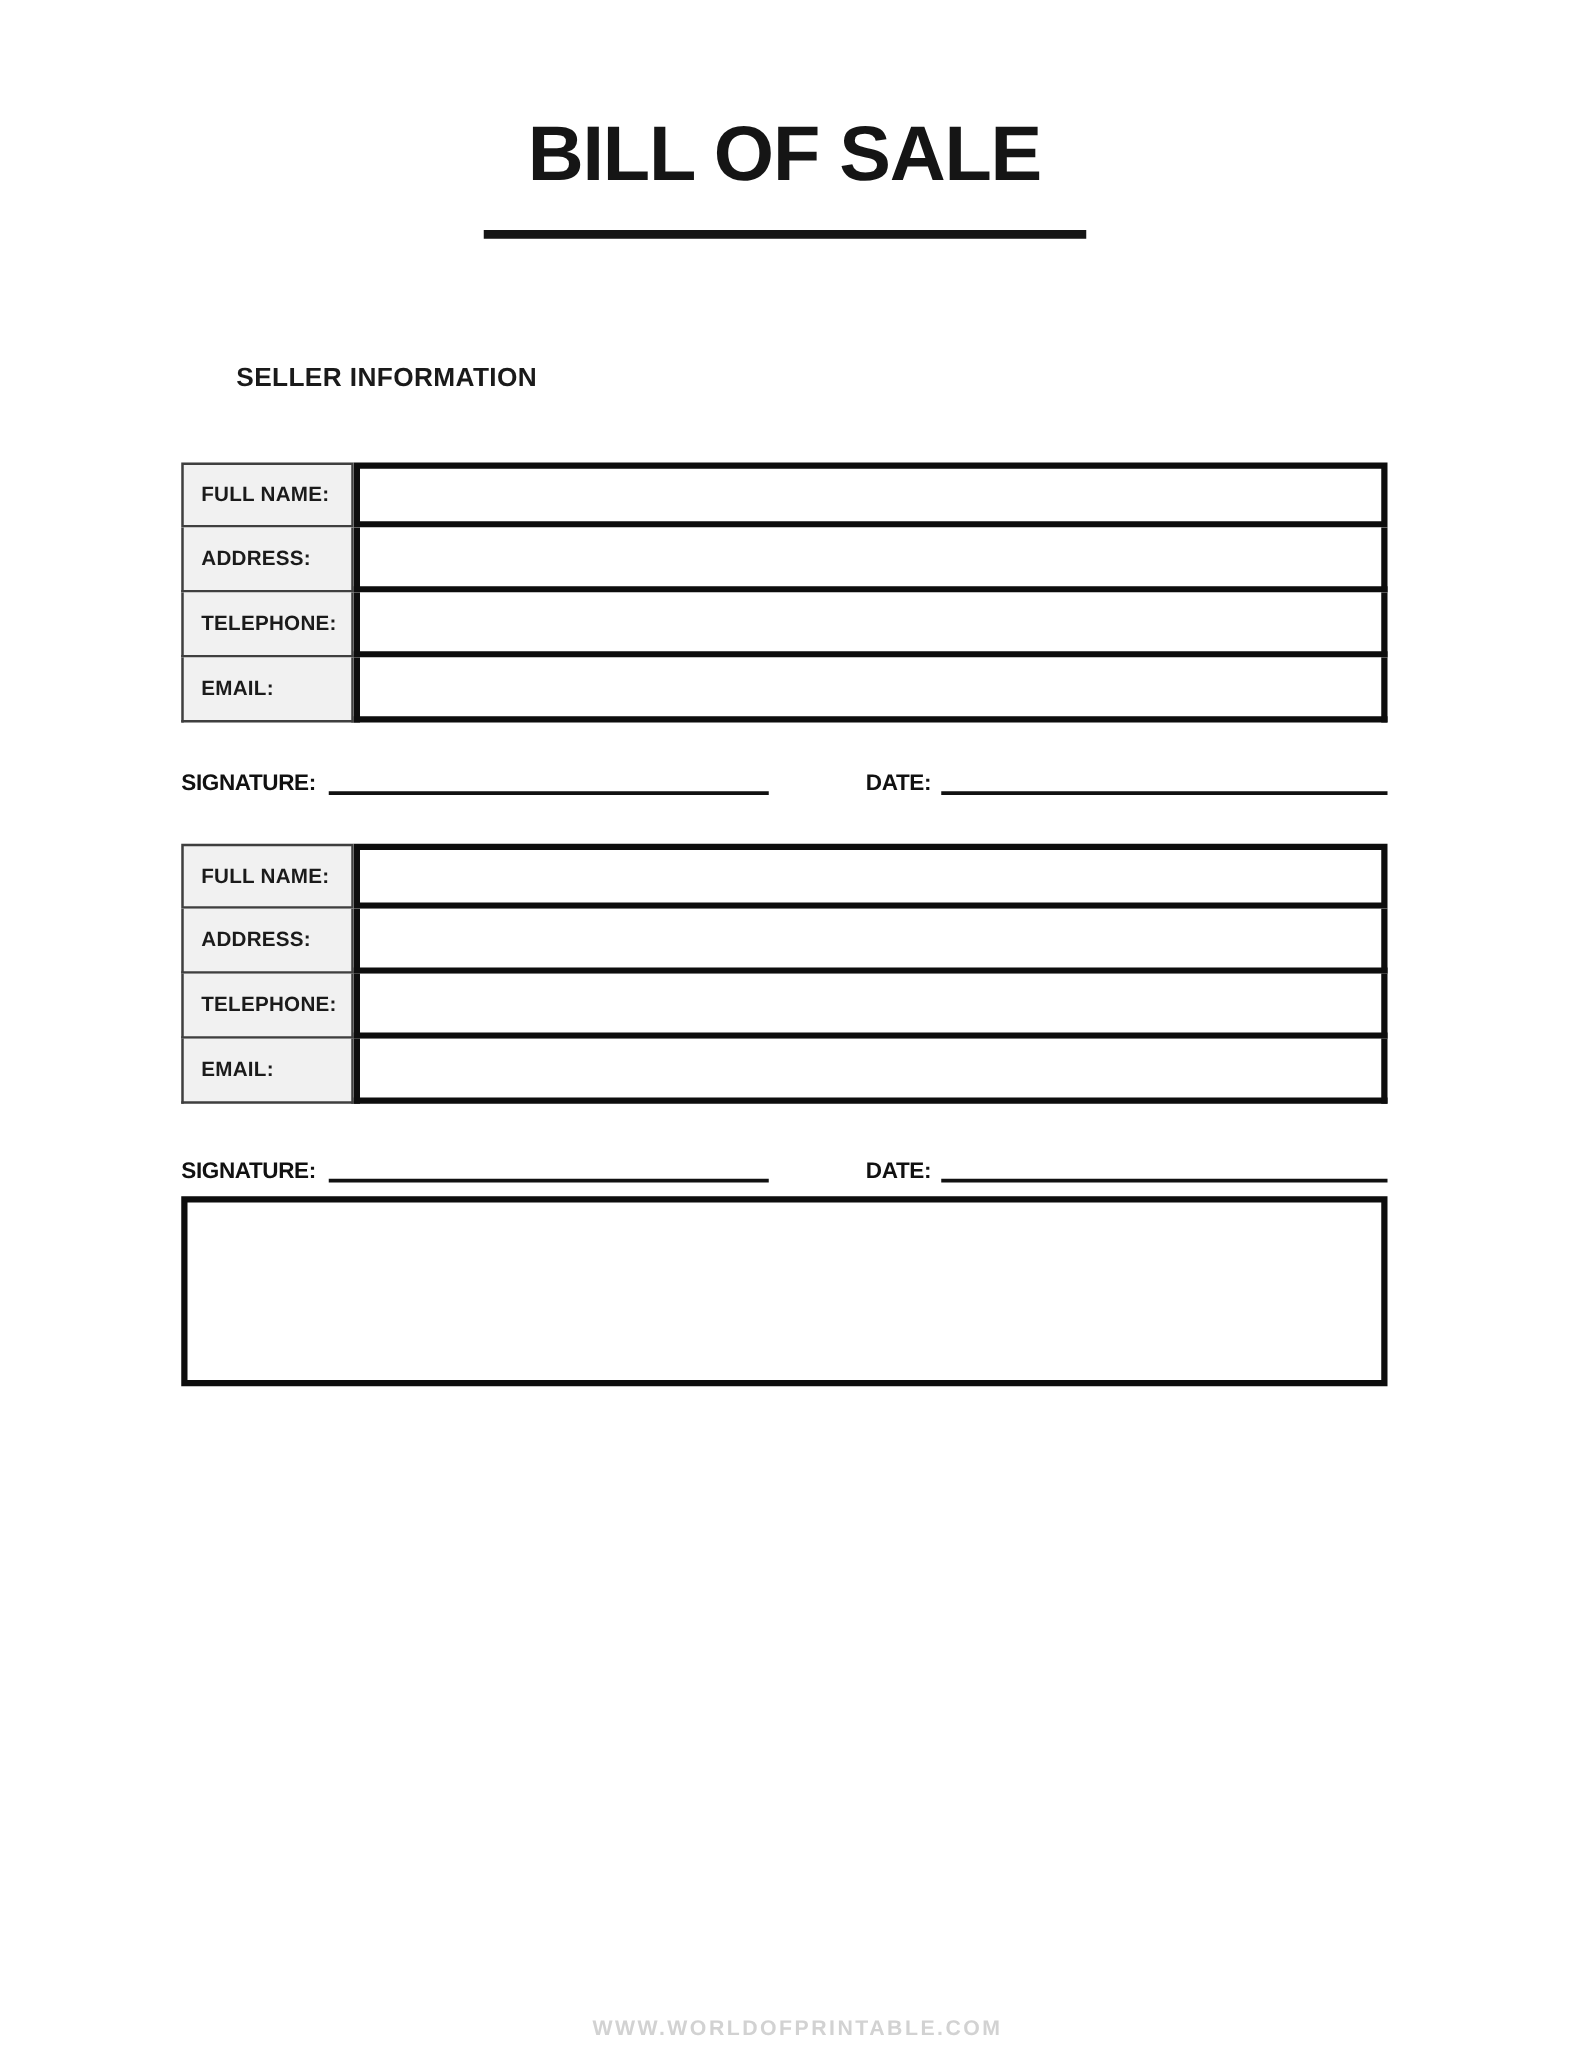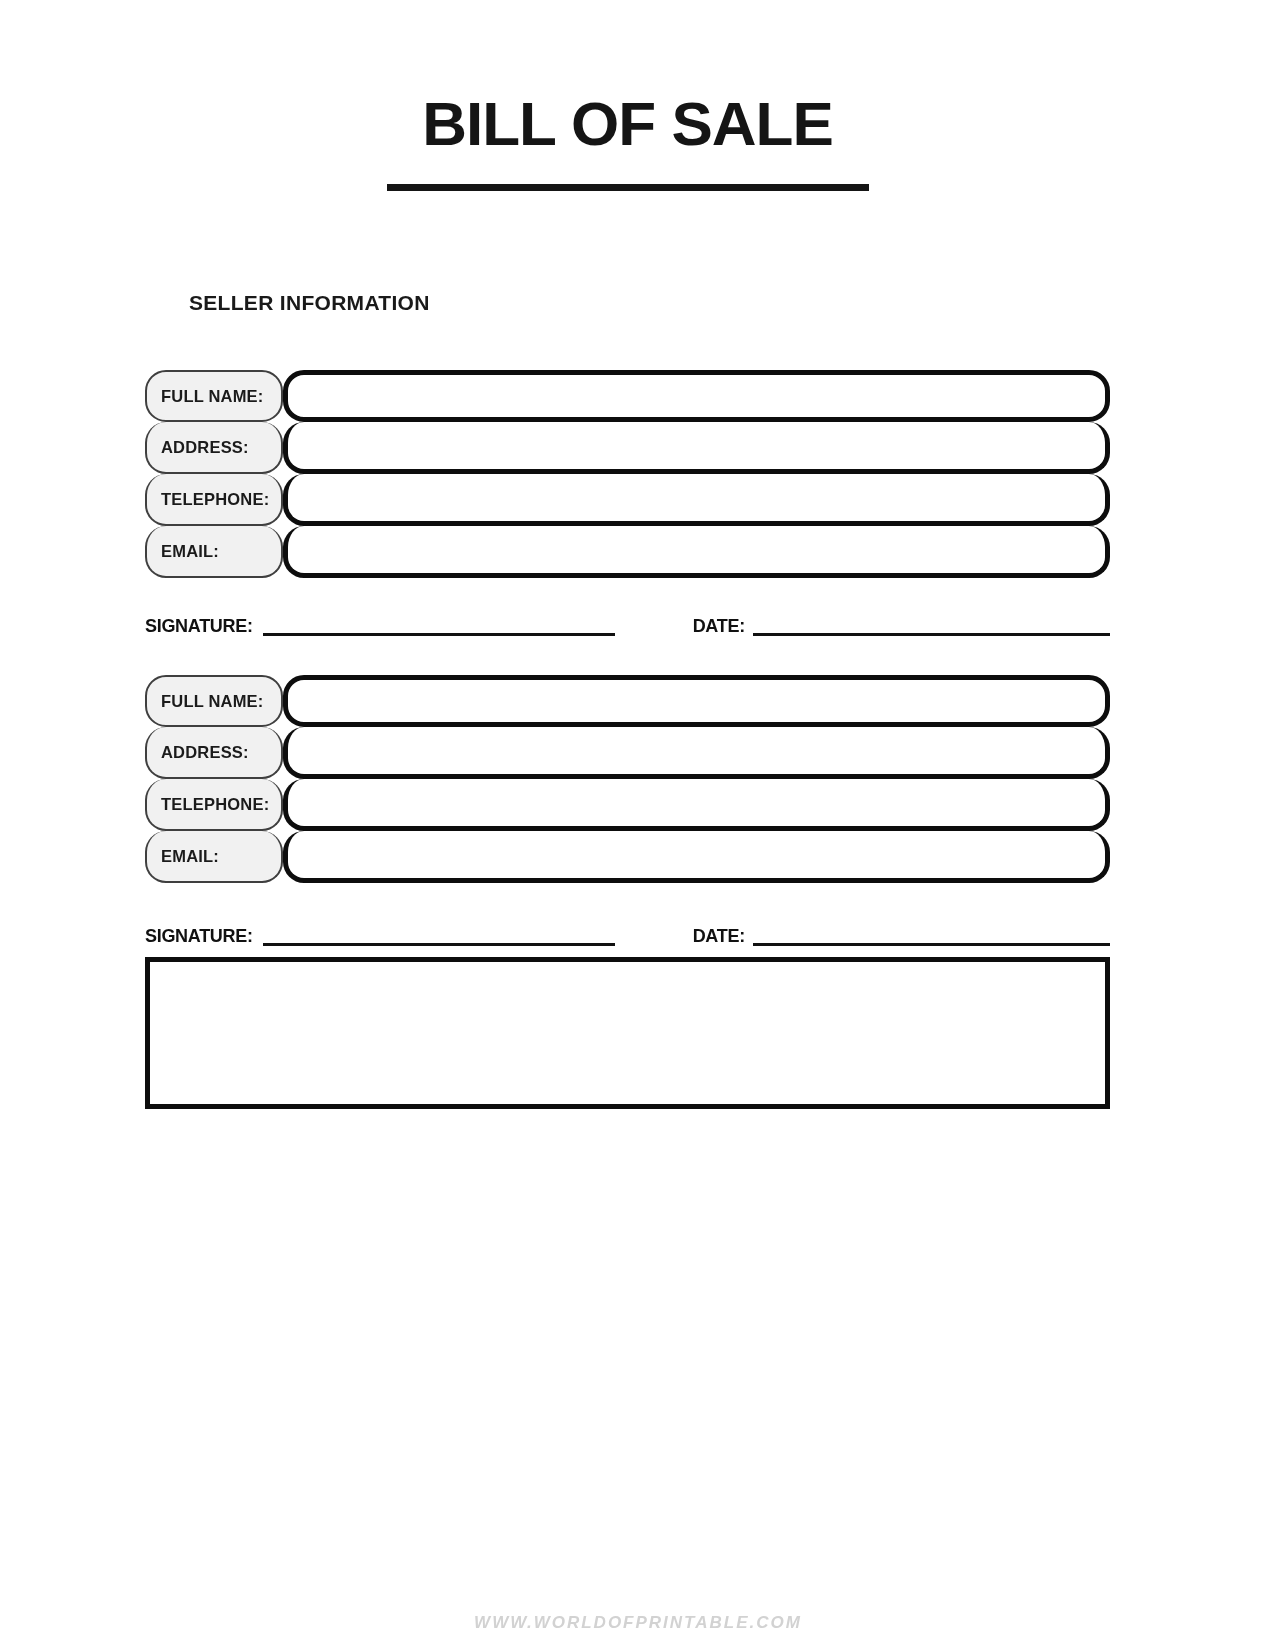--- a/index.html
+++ b/index.html
@@ -52,21 +52,21 @@
   .heading-property { margin-top: 56px; }
 
   
   .info-table {
     display: grid;
     grid-template-columns: 138px 1fr;
     margin-top: 55px;
     width: 100%;
   }
   .info-table.buyer { margin-top: 39px; }
-  .cell { height: 52px; border-radius: 21px; }
+  .cell { height: 52px; }
   .label-cell {
     background: #f1f1f1;
     border: 2px solid #3f3f3f;
     display: flex;
     align-items: center;
     padding-left: 14px;
     font-size: 16.5px;
     font-weight: 700;
     letter-spacing: 0.2px;
     color: #1b1b1b;
@@ -132,21 +132,20 @@
   .footer {
     position: absolute;
     left: 0;
     right: 0;
     bottom: 18px;
     text-align: center;
     font-size: 17px;
     font-weight: 700;
     letter-spacing: 2px;
     color: #d2d2d2;
-    font-style: italic;
   }
 </style>
 </head>
 <body>
 
 <div class="page">
   <div class="content">
 
     <div class="title-wrap">
       <div class="doc-title">BILL OF SALE</div>

